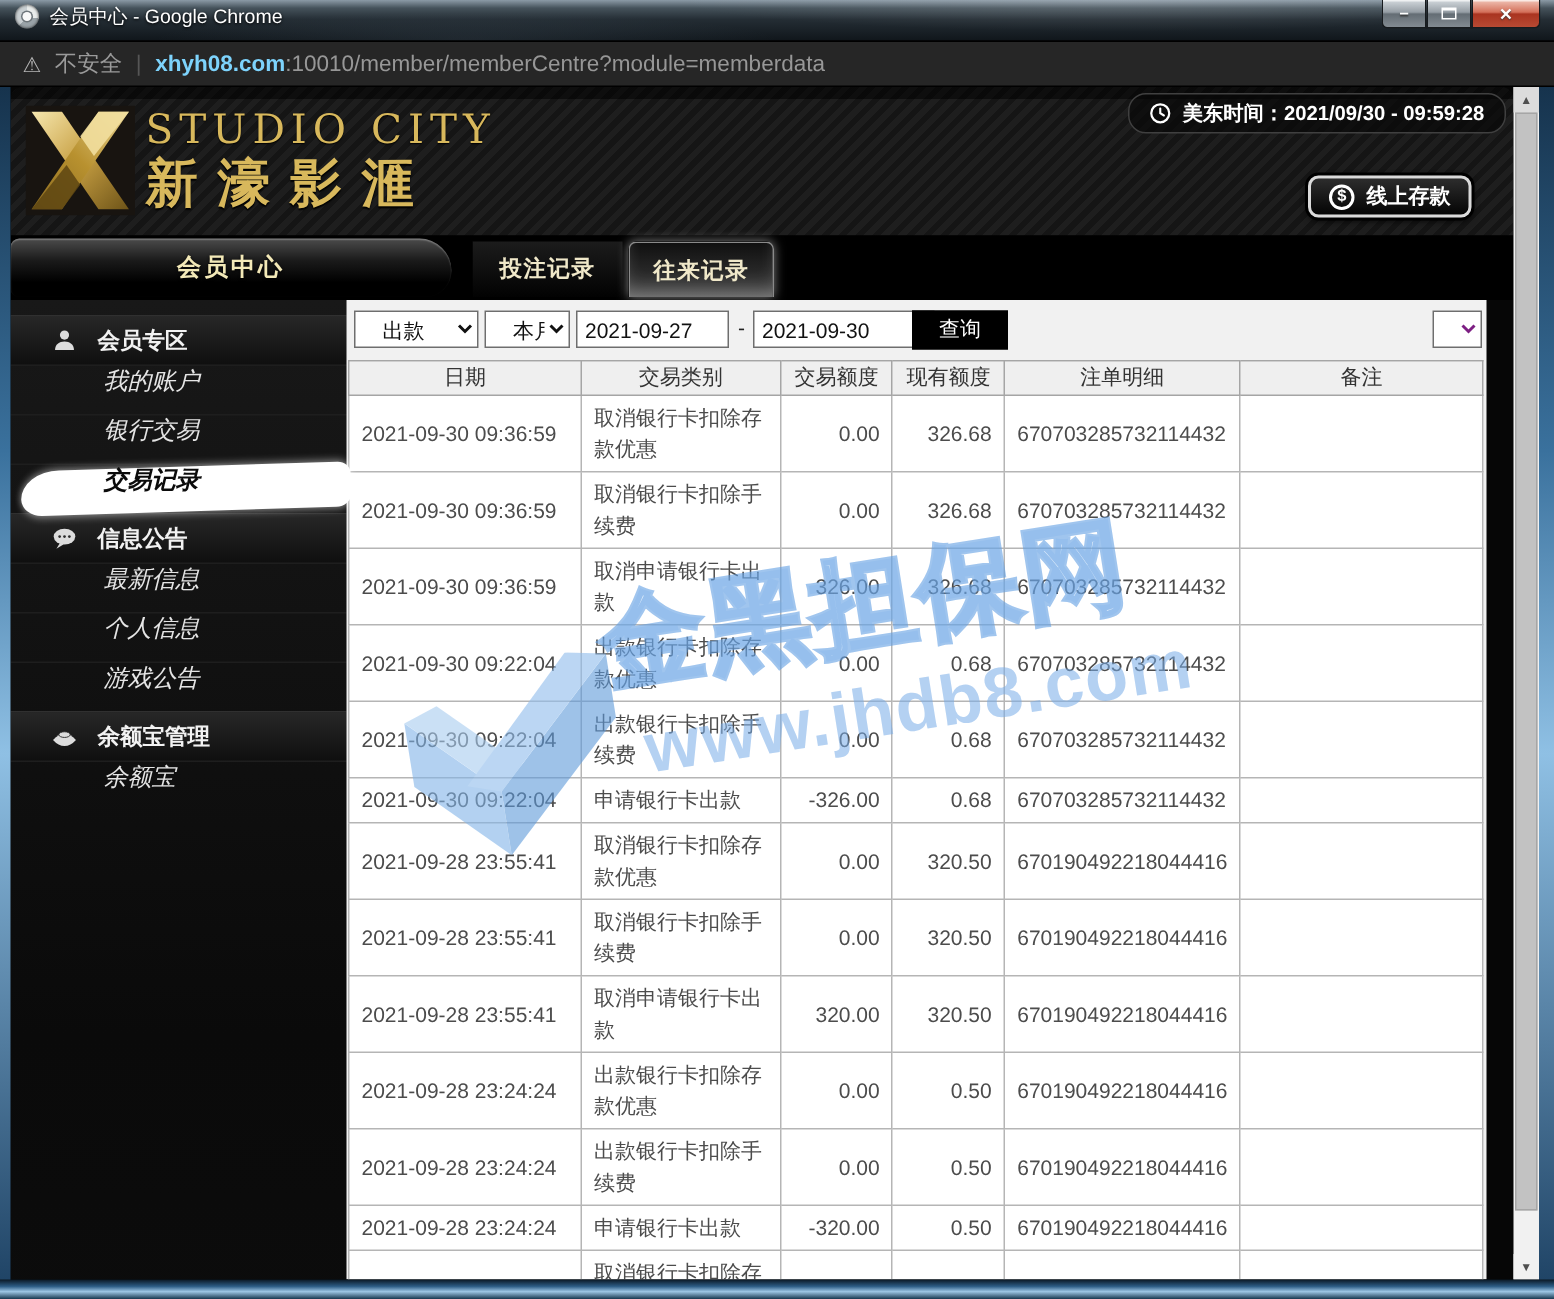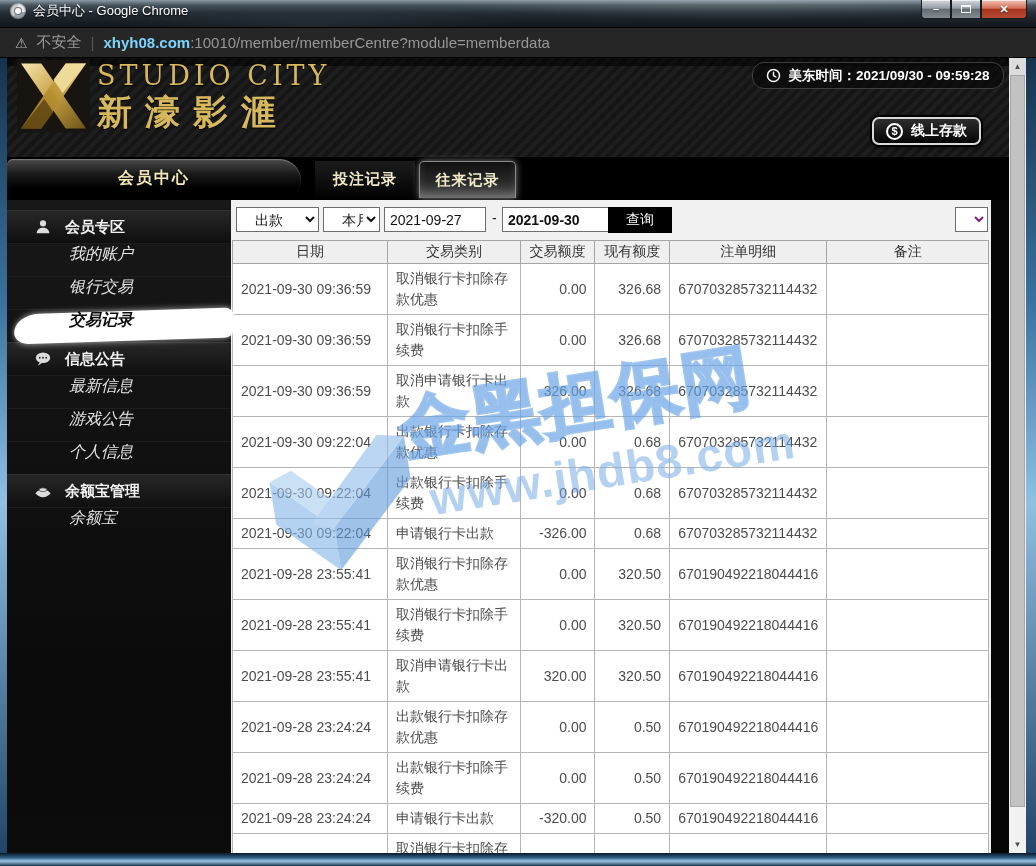--- a/index.html
+++ b/index.html
@@ -61,21 +61,21 @@
   .sb-thumb { position:absolute; left:1px; top:17px; width:15px; height:732px;
     background:#c2c2c2; border:1px solid #a6a6a6; }
 
   .page { position:absolute; left:0; top:0; width:1002px; height:795px; background:#060606; overflow:hidden; }
 
   
   .site-header { position:absolute; left:0; top:0; width:1002px; height:99px; border-radius:8px 8px 0 0;
     background:
       linear-gradient(180deg, rgba(0,0,0,.55) 0 8px, transparent 8px),
       repeating-linear-gradient(135deg,#1e1e1e 0 4px,#151515 4px 8px); }
-  .logo { position:absolute; left:10px; top:1px; display:flex; align-items:center; }
+  .logo { position:absolute; left:10px; top:12px; display:flex; align-items:center; }
   .logo-x { width:73px; height:74px; display:block; }
   .logo-text { margin-left:7px; margin-top:1px; }
   .brand-en { font-family:"DejaVu Serif", serif; color:#d8b85c; font-size:27px; letter-spacing:4px;
     line-height:31px; text-shadow:0 1px 1px #000; }
   .brand-zh { color:#d8b85c; font-size:35px; letter-spacing:13px; font-weight:bold; line-height:42px;
     text-shadow:0 1px 1px #000; }
   .time-panel { position:absolute; right:5px; top:4px; width:252px; height:27px;
     border:1px solid #404040; border-radius:12px; background:rgba(8,8,8,.65);
     display:flex; align-items:center; justify-content:center; gap:7px;
     color:#fff; font-size:13.5px; font-weight:bold; }
@@ -126,21 +126,21 @@
   .content { position:absolute; left:224px; top:142px; width:760px; height:653px; background:#f1f1f1; }
   .filter-bar { position:absolute; left:0; top:0; width:760px; height:40px; }
   .ctl { position:absolute; top:7px; height:25px; font-size:14px; border:1px solid #6e6e6e;
     background:#fff; color:#111; font-family:"Liberation Sans", sans-serif; }
   select.ctl { padding-left:14px; }
   input.ctl { padding-left:5px; }
   .sel-type { left:5px;  width:83px; }
   .sel-period { left:92px; width:57px; }
   .inp-from { left:153px; width:102px; }
   .date-dash { position:absolute; left:261px; top:10px; font-size:14px; color:#222; }
-  .inp-to { left:271px; width:121px;font-weight:bold; }
+  .inp-to { left:271px; width:121px; }
   .btn-search { position:absolute; left:377px; top:7px; width:64px; height:26px; background:#000;
     color:#fff; font-size:14px; border:1px solid #000; cursor:pointer; font-family:"Liberation Sans", sans-serif; }
   .sel-page { right:3px; width:33px; left:auto; color:#7d1f83; }
 
   .table-wrap { position:absolute; left:1px; top:40px; width:758px; height:613px; overflow:hidden; }
   table.data { width:757px; border-collapse:collapse; background:#fff; font-size:14px; color:#4c4c4c;
     border:1px solid #8f8f8f; }
   table.data th { background:#efefef; border:1px solid #a5a5a5; height:23px; font-weight:normal;
     color:#333; text-align:center; }
   table.data td { border:1px solid #b5b5b5; padding:4px 8px; line-height:21px; background:transparent; }
@@ -271,24 +271,24 @@
               <circle cx="6.4" cy="8.6" r="1" fill="#2a2a2a"></circle>
               <circle cx="10" cy="8.6" r="1" fill="#2a2a2a"></circle>
               <circle cx="13.6" cy="8.6" r="1" fill="#2a2a2a"></circle>
             </svg>
             <span>信息公告</span>
           </div>
           <div class="side-item">
               <span>最新信息</span>
             </div>
           <div class="side-item">
+              <span>个人信息</span>
+            </div>
+          <div class="side-item">
               <span>游戏公告</span>
-            </div>
-          <div class="side-item">
-              <span>个人信息</span>
             </div>
 
           <div class="side-sec">
             <svg class="side-icon" viewBox="0 0 20 20">
               <path d="M1.5 12.5 Q10 3.5 18.5 12.5 Q14.5 17 10 17 T1.5 12.5 Z" fill="#dcdcdc"></path>
               <ellipse cx="10" cy="8.6" rx="4.2" ry="2.1" fill="#dcdcdc" stroke="#2a2a2a" stroke-width="0.7"></ellipse>
             </svg>
             <span>余额宝管理</span>
           </div>
           <div class="side-item">

